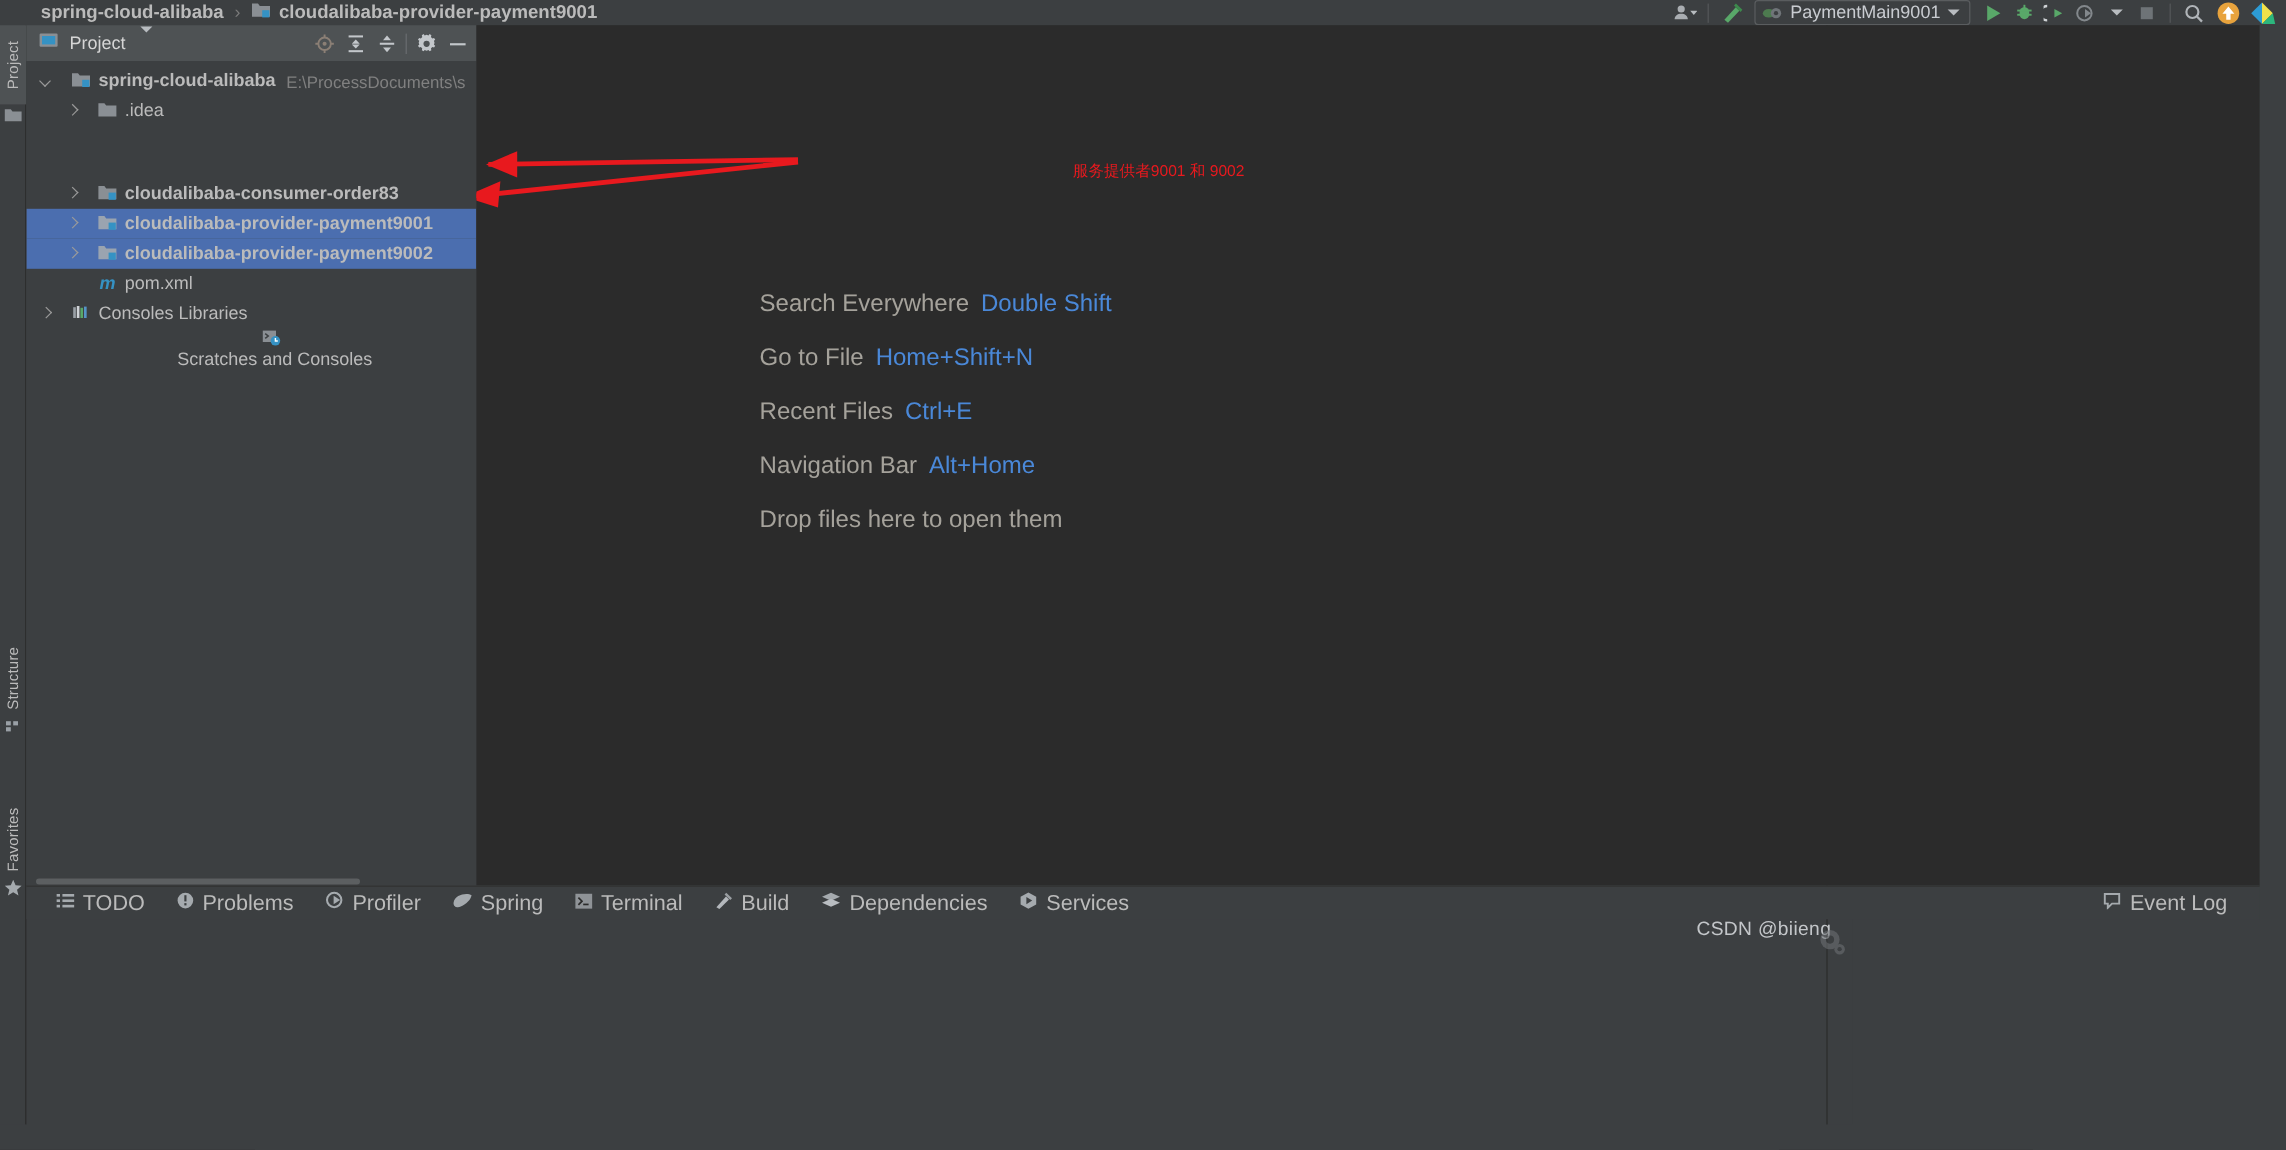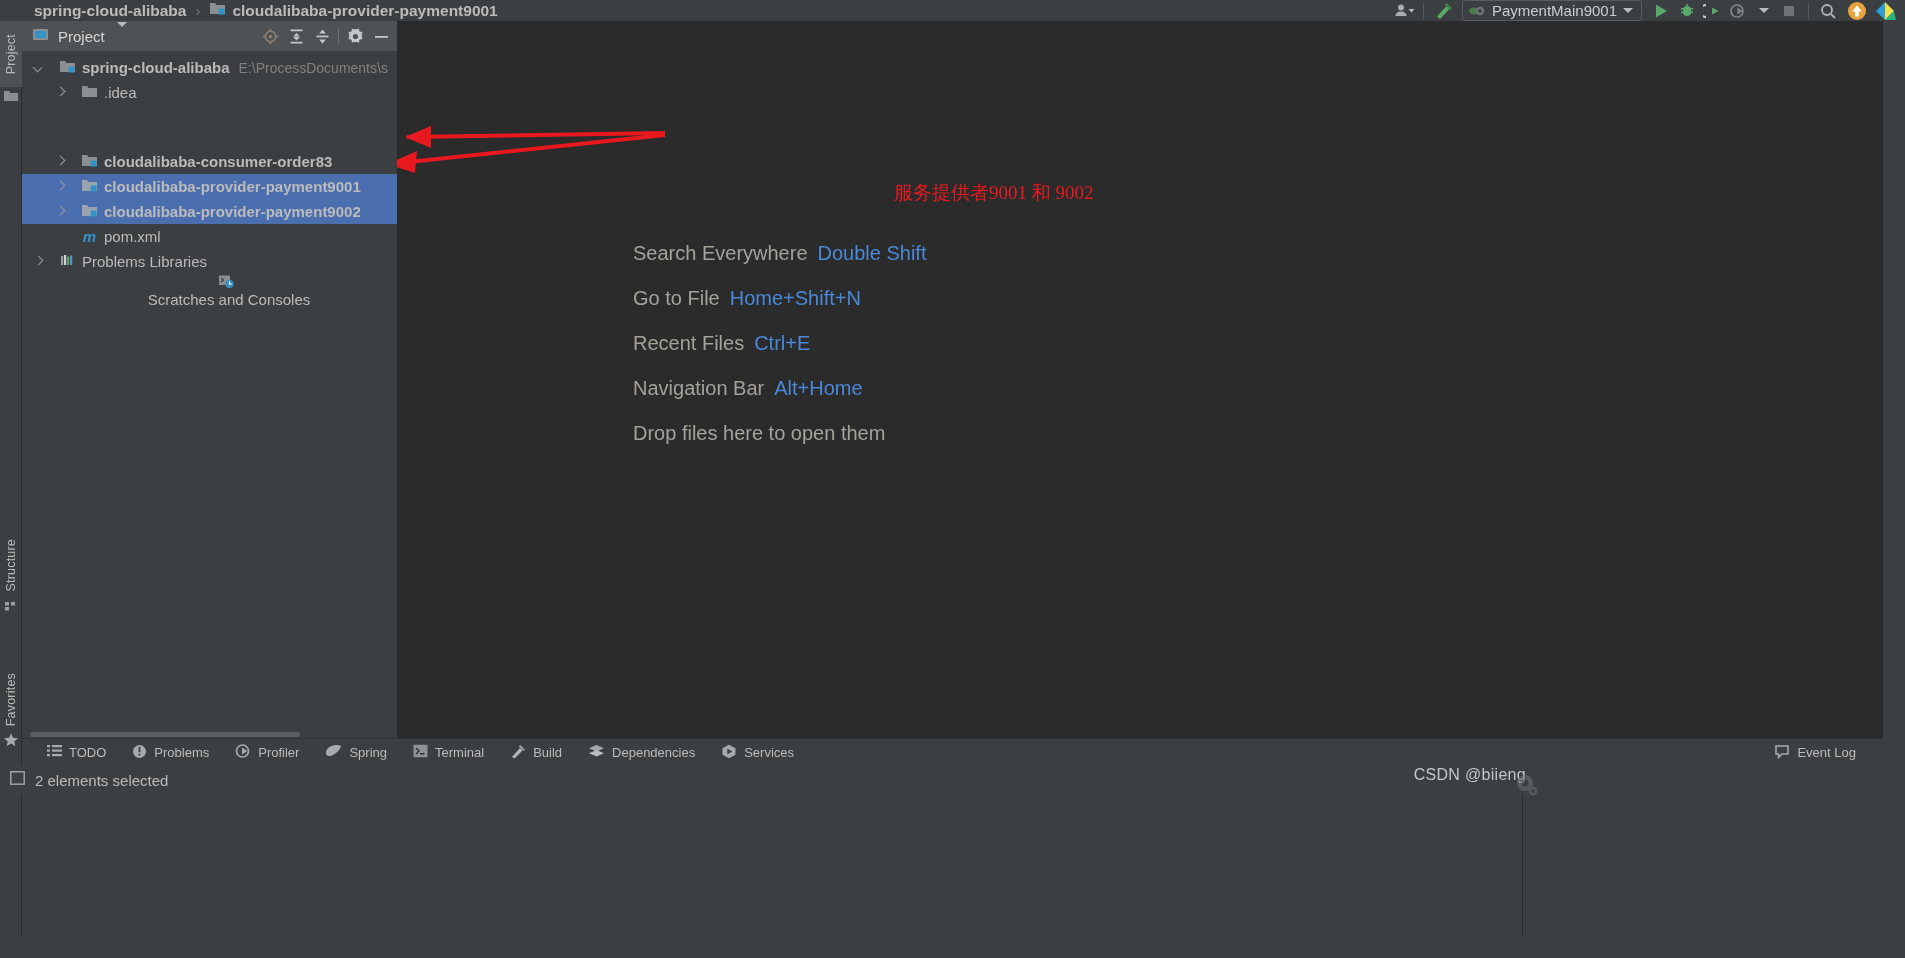--- a/index.html
+++ b/index.html
@@ -120,34 +120,34 @@
   .hints {
     position: absolute; left: 236px; top: 222px;
     display: flex; flex-direction: column; gap: 25px;
   }
   .hint { font-size: 20px; color: #a5a29b; white-space: nowrap; line-height: 1; }
   .hint .key { color: #4a88d8; margin-left: 10px; }
 
   
   .annot {
     position: absolute; left: 497px; top: 113px;
-    font-size: 19px; color: #e8191e;
-    font-family: Liberation Serif, serif; white-space: nowrap; margin-top: 46px;
+    font-size: 13px; color: #e8191e;
+    font-family: Liberation Sans, sans-serif; white-space: nowrap;
   }
   .arrows { position: absolute; left: 0; top: 0; width: 1486px; height: 717px; pointer-events: none; }
 
   
   .bottom-bar {
     position: absolute; left: 22px; top: 738px; width: 1861px; height: 28px;
     background: #3c3f41; border-top: 1px solid #323232;
     display: flex; align-items: center; padding-left: 12px; gap: 0px;
   }
   .tw-btn {
     display: flex; align-items: center; gap: 7px; height: 28px;
-    padding: 0 13px; font-size: 13px; color: #bbbbbb; white-space: nowrap;
+    padding: 0 13px; font-size: 18px; color: #bbbbbb; white-space: nowrap;
   }
   .tw-right { margin-left: auto; display: flex; align-items: flex-start; padding-right: 14px; }
 
   
   .status-bar {
     position: absolute; left: 0; top: 766px; width: 1905px; height: 28px;
     background: #3c3f41; display: flex; align-items: center; padding-left: 10px;
   }
   .status-text { font-size: 15px; color: #bbbbbb; margin-left: 10px; }
   .watermark {
@@ -422,21 +422,21 @@
       <div class="row" style="padding-left:10px;">
         <span class="arrow right"></span>
         <span class="ic" style="margin-left:14px;">
           <svg width="17" height="15" viewBox="0 0 17 15">
             <rect x="2" y="3" width="2.2" height="9" fill="#9aa0a6"></rect>
             <rect x="5" y="2" width="2.2" height="10" fill="#cfd3d7"></rect>
             <rect x="8" y="3.5" width="2.2" height="8.5" fill="#59a869"></rect>
             <rect x="11" y="2.5" width="2.2" height="9.5" fill="#5694c7"></rect>
           </svg>
         </span>
-        <span class="lbl">Problems Libraries</span>
+        <span class="lbl">Consoles Libraries</span>
       </div>
 
       <div class="row" style="padding-left:37px;flex-direction:column;">
         <span class="ic">
           <svg width="17" height="15" viewBox="0 0 17 15">
             <rect x="1" y="1.5" width="11" height="9.5" fill="#8a8f94"></rect>
             <path d="M3 4 L5.5 6 L3 8" stroke="#3c3f41" stroke-width="1.3" fill="none"></path>
             <circle cx="11.5" cy="10" r="4" fill="#3592c4"></circle>
             <path d="M11.5 7.6 v2.6 h2" stroke="#ffffff" stroke-width="1.2" fill="none"></path>
           </svg>
@@ -567,28 +567,20 @@
         <span>
           <svg width="16" height="15" viewBox="0 0 16 15">
             <path d="M2 2 h12 v8 h-6 l-3.5 3.5 V10 H2z" stroke="#a5aaae" stroke-width="1.6" fill="none"></path>
           </svg>
         </span>
         <span>Event Log</span>
       </div>
     </div>
   </div>
 
-  <div class="status-bar">
-    <span>
-      <svg width="15" height="14" viewBox="0 0 15 14">
-        <rect x="0.8" y="0.8" width="13.4" height="12.4" stroke="#a5aaae" stroke-width="1.4" fill="none"></rect>
-      </svg>
-    </span>
-    <span class="status-text">2 elements selected</span>
-  </div>
 
   <div class="watermark">CSDN @biieng</div>
   <div class="wm-gear">
     <svg width="26" height="24" viewBox="0 0 26 24">
       <circle cx="13" cy="11" r="8" fill="#6f7377"></circle>
       <circle cx="13" cy="11" r="3.4" fill="#3c3f41"></circle>
       <circle cx="21" cy="19" r="4.4" fill="#6f7377"></circle>
       <circle cx="21" cy="19" r="1.8" fill="#3c3f41"></circle>
     </svg>
   </div>

